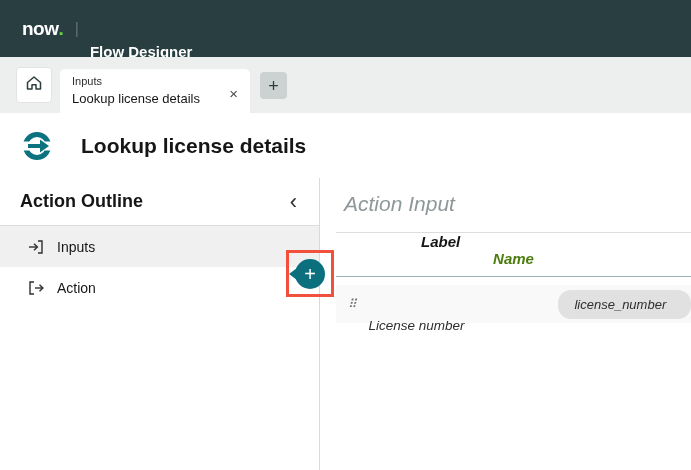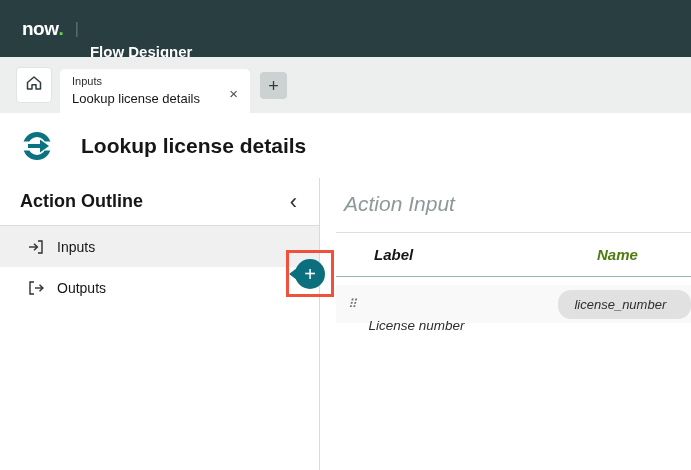--- a/index.html
+++ b/index.html
@@ -77,21 +77,21 @@
   }
   .side-item.selected { background:#f0f0f0; }
   .side-icon { width:16px; height:16px; display:flex; }
 
   
   .main { flex:1; padding:14px 0 0 16px; overflow:hidden;font-style:italic; }
   .main-heading { font-size:21px; color:#8e9899; font-weight:400; margin-left:8px; }
   .tbl { margin-top:16px; }
   .tbl-head {
     display:flex; align-items:center; height:45px;
-    border-top:1px solid #dadedf; border-bottom:1px solid #9db4b6;
+    border-top:1px solid #dadedf; border-bottom:1px solid #9db4b6;flex-direction:column;
   }
   .col-label { margin-left:38px; width:223px; font-size:15px; font-weight:700; color:#161616; }
   .col-name  { font-size:15px; font-weight:700; color:#4d7c0f; }
   .tbl-row {
     display:flex; align-items:center; height:38px; background:#f9f9f9;
     margin-top:8px;
   }
   .drag-handle {
     width:38px; text-align:center; font-size:12px; color:#6f6f6f; cursor:grab;
   }
@@ -183,21 +183,21 @@
 
 
     <div class="side-item">
       <span class="side-icon">
         <svg width="16" height="16" viewBox="0 0 16 16">
             <path d="M6 2H2v12h4" fill="none" stroke="#2e2e2e" stroke-width="1.4"></path>
             <path d="M7 8h8" stroke="#2e2e2e" stroke-width="1.4"></path>
             <path d="M11.5 4.8L14.9 8l-3.4 3.2" fill="none" stroke="#2e2e2e" stroke-width="1.4"></path>
           </svg>
       </span>
-      <span>Outputs</span>
+      <span>Action</span>
     </div>
   </div>
 
   <div class="main">
     <h2 class="main-heading">Action Input</h2>
 
     <div class="tbl">
       <div class="tbl-head">
         <span class="col-label">Label</span>
         <span class="col-name">Name</span>

